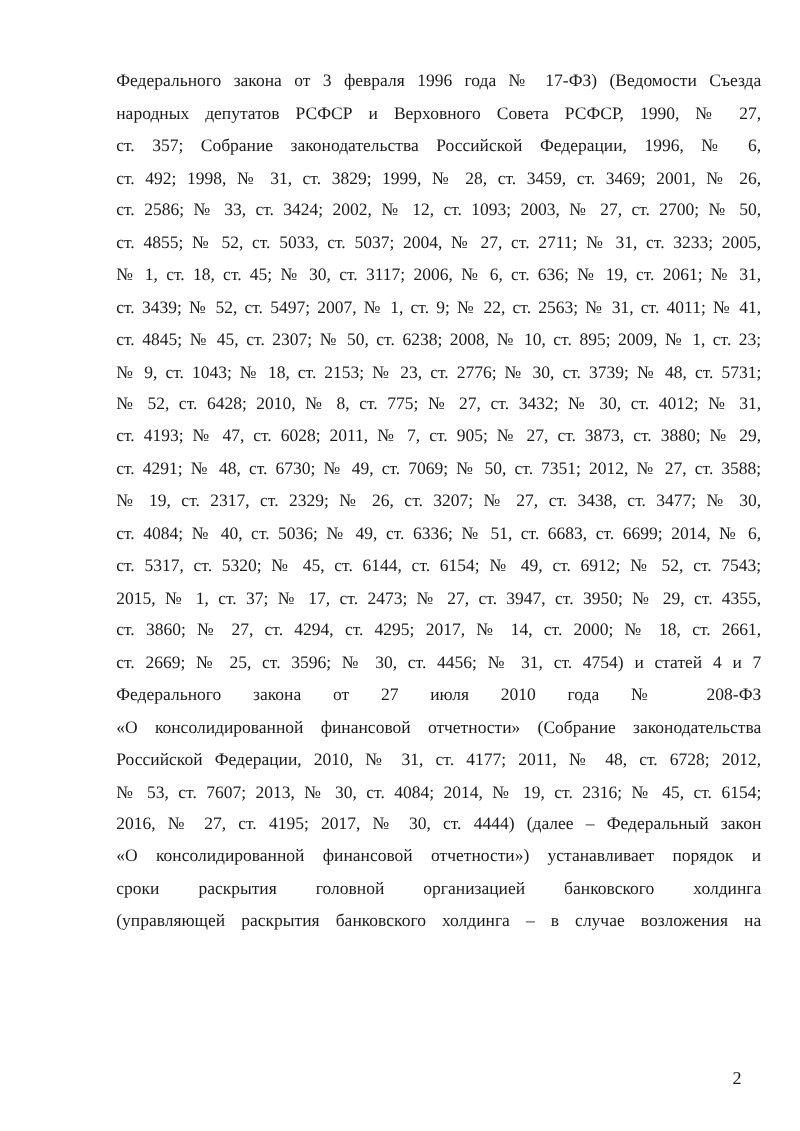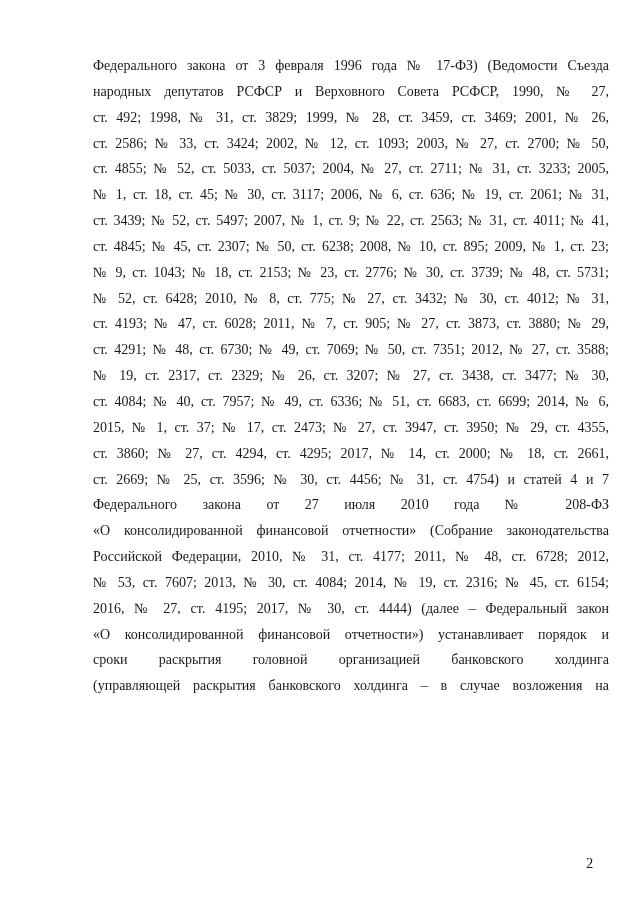--- a/index.html
+++ b/index.html
@@ -47,32 +47,34 @@
     line-height: 20px;
   }
 </style>
 </head>
 <body>
 
 <div class="page">
   <div class="text-block">
     <div class="line">Федерального закона от 3 февраля 1996 года № 17-ФЗ) (Ведомости Съезда</div>
     <div class="line">народных депутатов РСФСР и Верховного Совета РСФСР, 1990, № 27,</div>
+    <div class="line">ст. 357; Собрание законодательства Российской Федерации, 1996, № 6,</div>
     <div class="line">ст. 492; 1998, № 31, ст. 3829; 1999, № 28, ст. 3459, ст. 3469; 2001, № 26,</div>
     <div class="line">ст. 2586; № 33, ст. 3424; 2002, № 12, ст. 1093; 2003, № 27, ст. 2700; № 50,</div>
     <div class="line">ст. 4855; № 52, ст. 5033, ст. 5037; 2004, № 27, ст. 2711; № 31, ст. 3233; 2005,</div>
     <div class="line">№ 1, ст. 18, ст. 45; № 30, ст. 3117; 2006, № 6, ст. 636; № 19, ст. 2061; № 31,</div>
     <div class="line">ст. 3439; № 52, ст. 5497; 2007, № 1, ст. 9; № 22, ст. 2563; № 31, ст. 4011; № 41,</div>
     <div class="line">ст. 4845; № 45, ст. 2307; № 50, ст. 6238; 2008, № 10, ст. 895; 2009, № 1, ст. 23;</div>
     <div class="line">№ 9, ст. 1043; № 18, ст. 2153; № 23, ст. 2776; № 30, ст. 3739; № 48, ст. 5731;</div>
     <div class="line">№ 52, ст. 6428; 2010, № 8, ст. 775; № 27, ст. 3432; № 30, ст. 4012; № 31,</div>
     <div class="line">ст. 4193; № 47, ст. 6028; 2011, № 7, ст. 905; № 27, ст. 3873, ст. 3880; № 29,</div>
     <div class="line">ст. 4291; № 48, ст. 6730; № 49, ст. 7069; № 50, ст. 7351; 2012, № 27, ст. 3588;</div>
     <div class="line">№ 19, ст. 2317, ст. 2329; № 26, ст. 3207; № 27, ст. 3438, ст. 3477; № 30,</div>
-    <div class="line">ст. 4084; № 40, ст. 7957; № 49, ст. 6336; № 51, ст. 6683, ст. 6699; 2014, № 6,</div>
+    <div class="line">ст. 4084; № 40, ст. 5036; № 49, ст. 6336; № 51, ст. 6683, ст. 6699; 2014, № 6,</div>
+    <div class="line">ст. 5317, ст. 5320; № 45, ст. 6144, ст. 6154; № 49, ст. 6912; № 52, ст. 7543;</div>
     <div class="line">2015, № 1, ст. 37; № 17, ст. 2473; № 27, ст. 3947, ст. 3950; № 29, ст. 4355,</div>
     <div class="line">ст. 3860; № 27, ст. 4294, ст. 4295; 2017, № 14, ст. 2000; № 18, ст. 2661,</div>
     <div class="line">ст. 2669; № 25, ст. 3596; № 30, ст. 4456; № 31, ст. 4754) и статей 4 и 7</div>
     <div class="line">Федерального закона от 27 июля 2010 года № 208-ФЗ</div>
     <div class="line">«О консолидированной финансовой отчетности» (Собрание законодательства</div>
     <div class="line">Российской Федерации, 2010, № 31, ст. 4177; 2011, № 48, ст. 6728; 2012,</div>
     <div class="line">№ 53, ст. 7607; 2013, № 30, ст. 4084; 2014, № 19, ст. 2316; № 45, ст. 6154;</div>
     <div class="line">2016, № 27, ст. 4195; 2017, № 30, ст. 4444) (далее – Федеральный закон</div>
     <div class="line">«О консолидированной финансовой отчетности») устанавливает порядок и</div>
     <div class="line">сроки раскрытия головной организацией банковского холдинга</div>

